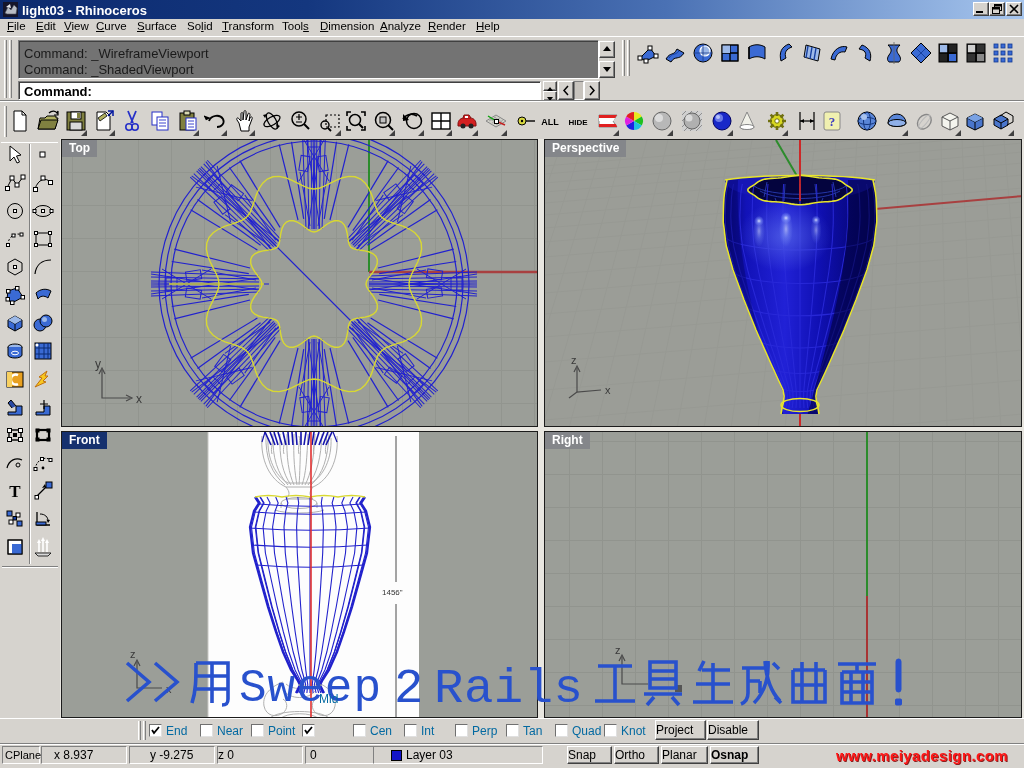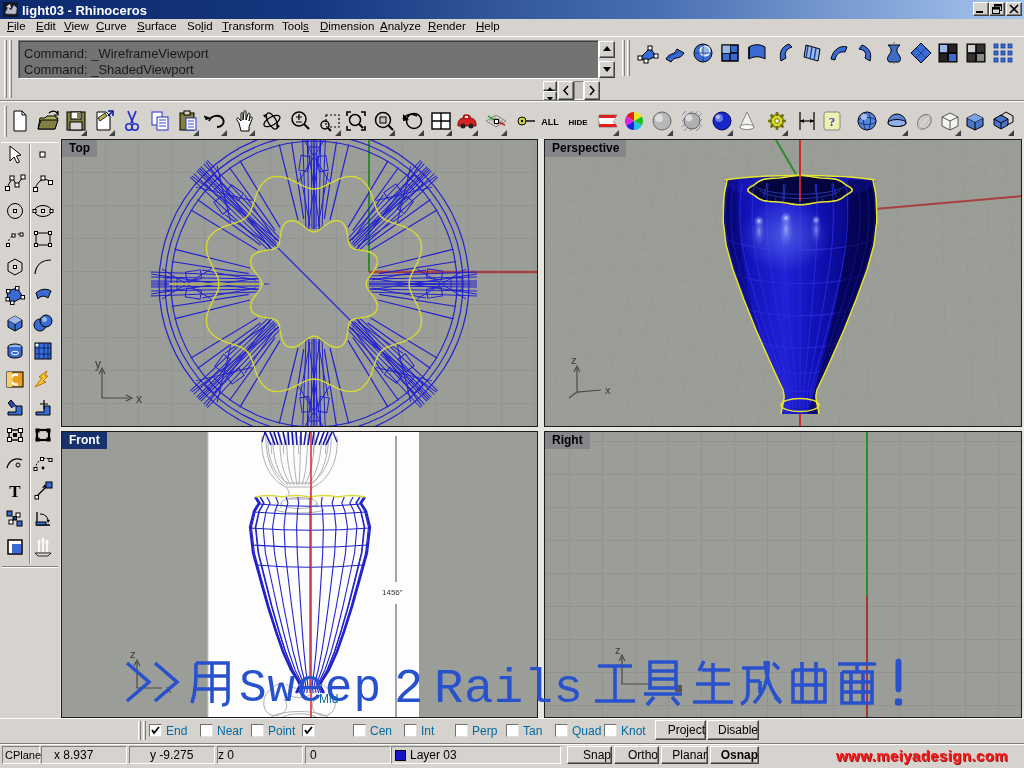--- a/index.html
+++ b/index.html
@@ -1,23 +1,23 @@
 <!DOCTYPE html>
 <html><head><meta charset="utf-8">
 <style>
 *{margin:0;padding:0;box-sizing:border-box}
 html,body{width:1024px;height:768px;overflow:hidden;background:#d6d3ce;
  font-family:"Liberation Sans",sans-serif;}
 .abs{position:absolute}
 .grip{position:absolute;width:3px;border-left:1px solid #fff;border-right:1px solid #808080;background:#d6d3ce}
-.btn{position:absolute;background:#d6d3ce;border-top:1px solid #fff;border-left:1px solid #fff;border-right:1px solid #404040;border-bottom:1px solid #404040;box-shadow:inset -1px -1px 0 #808080;text-align:right;font-size:12px;color:#000}
+.btn{position:absolute;background:#d6d3ce;border-top:1px solid #fff;border-left:1px solid #fff;border-right:1px solid #404040;border-bottom:1px solid #404040;box-shadow:inset -1px -1px 0 #808080;text-align:left;font-size:12px;color:#000}
 .sunk{position:absolute;border-top:1px solid #808080;border-left:1px solid #808080;border-right:1px solid #fff;border-bottom:1px solid #fff;background:#d6d3ce;font-size:12px;color:#000}
 .cb{position:absolute;width:13px;height:13px;background:#fff;border:1px solid #707070;border-right-color:#e0e0e0;border-bottom-color:#e0e0e0}
 .lbl{position:absolute;font-size:12px;color:#0369a1;white-space:nowrap}
-.vplabel{position:absolute;left:0;top:0;height:17px;background:#84868a;color:#000000;font-weight:bold;font-size:12px;line-height:17px;padding:0 7px;font-family:"Liberation Sans",sans-serif}
+.vplabel{position:absolute;left:0;top:0;height:17px;background:#84868a;color:#ffffff;font-weight:bold;font-size:12px;line-height:17px;padding:0 7px;font-family:"Liberation Sans",sans-serif}
 .vp{position:absolute;border:1px solid #1c1c1c;overflow:hidden;background:#9b9e98}
 .icon{position:absolute;width:24px;height:24px}
 </style></head>
 <body>
 <div class="abs" style="left:0;top:0;width:1024px;height:19px;background:linear-gradient(90deg,#0c2a6e 0%,#14377f 30%,#4a71b4 65%,#a7c6ee 100%)">
 <svg class="abs" style="left:3px;top:2px" width="16" height="15" viewBox="0 0 16 15">
       <rect x="0" y="0" width="15" height="15" fill="#15152a"></rect>
       <path d="M2,11 L5,5 L8,8 L11,3 L14,6 L13,12 L4,12 Z" fill="#b8bcc4" stroke="#50555e" stroke-width="0.6"></path>
       <path d="M3,5 L7,2 L8,6 Z" fill="#e8e8ec"></path>
     </svg>
@@ -55,20 +55,23 @@
 <div class="abs" style="left:18px;top:3px;width:581px;height:39px;background:#737373;border:1px solid #808080;border-right-color:#fff;border-bottom-color:#fff;box-shadow:inset 1px 1px 0 #404040">
 <div style="position:absolute;left:5px;top:5px;font-size:13px;color:#1a1a1a">Command: _WireframeViewport</div>
 <div style="position:absolute;left:5px;top:21px;font-size:13px;color:#1a1a1a">Command: _ShadedViewport</div>
 </div>
 <div class="btn" style="left:599px;top:4px;width:16px;height:17px"><svg width="14" height="15">
         <path d="M7,4 L11,9 L3,9 Z" fill="#000"></path>
       </svg></div>
 <div class="btn" style="left:599px;top:24px;width:16px;height:17px"><svg width="14" height="15">
         <path d="M7,10 L11,5 L3,5 Z" fill="#000"></path>
       </svg></div>
+<div class="abs" style="left:18px;top:44px;width:523px;height:19px;background:#fff;border:1px solid #808080;border-right-color:#fff;border-bottom-color:#fff;box-shadow:inset 1px 1px 0 #404040">
+<div style="position:absolute;left:5px;top:2px;font-size:13px;font-weight:bold;color:#000">Command:</div>
+</div>
 <div class="btn" style="left:543px;top:44px;width:14px;height:10px"><svg width="12" height="8">
         <path d="M6,2 L9,6 L3,6 Z" fill="#000"></path>
       </svg></div>
 <div class="btn" style="left:543px;top:54px;width:14px;height:10px"><svg width="12" height="8">
         <path d="M6,6 L9,2 L3,2 Z" fill="#000"></path>
       </svg></div>
 <div class="btn" style="left:558px;top:44px;width:16px;height:19px"><svg width="14" height="17">
         <path d="M9,4 L5,8.5 L9,13" fill="none" stroke="#000" stroke-width="1.5"></path>
       </svg></div>
 <div class="sunk" style="left:574px;top:44px;width:10px;height:19px;background:#c8c4be"></div>
@@ -1083,17 +1086,17 @@
 <div class="cb" style="left:604px;top:724px"></div>
 <span class="lbl" style="left:621px;top:724px">Knot</span>
 <div class="btn" style="left:655px;top:720px;width:51px;height:20px;line-height:18px">Project</div>
 <div class="btn" style="left:707px;top:720px;width:52px;height:20px;line-height:18px">Disable</div>
 <div class="abs" style="left:0;top:743px;width:1024px;height:25px;background:#d6d3ce;border-top:1px solid #808080;box-shadow:inset 0 1px 0 #fff"></div>
 <div class="sunk" style="left:2px;top:746px;width:38px;height:18px;line-height:16px;padding-left:2px;font-size:11px">CPlane</div>
 <div class="sunk" style="left:41px;top:746px;width:86px;height:18px;line-height:16px;padding-left:12px">x 8.937</div>
 <div class="sunk" style="left:129px;top:746px;width:86px;height:18px;line-height:16px;padding-left:20px">y -9.275</div>
 <div class="sunk" style="left:217px;top:746px;width:86px;height:18px;line-height:16px;">z 0</div>
 <div class="sunk" style="left:305px;top:746px;width:86px;height:18px;line-height:16px;padding-left:4px">0</div>
-<div class="sunk" style="left:391px;top:746px;width:170px;height:18px;line-height:16px;padding-left:3px"><span style="display:inline-block;width:11px;height:11px;background:#1414c8;border:1px solid #000;vertical-align:-2px;margin-right:4px"></span>Layer 03</div>
+<div class="sunk" style="left:373px;top:746px;width:170px;height:18px;line-height:16px;padding-left:17px"><span style="display:inline-block;width:11px;height:11px;background:#1414c8;border:1px solid #000;vertical-align:-2px;margin-right:4px"></span>Layer 03</div>
 <div class="btn" style="left:567px;top:746px;width:45px;height:18px;line-height:16px">Snap</div>
 <div class="btn" style="left:614px;top:746px;width:45px;height:18px;line-height:16px">Ortho</div>
 <div class="btn" style="left:661px;top:746px;width:47px;height:18px;line-height:16px">Planar</div>
 <div class="btn" style="left:710px;top:746px;width:49px;height:18px;line-height:16px;font-weight:bold">Osnap</div>
 <span class="abs" style="left:836px;top:747px;font-size:15px;font-weight:bold;color:#ff1616;text-shadow:1px 1px 0 #8a2020;letter-spacing:0.4px">www.meiyadesign.com</span>
 </body></html>

